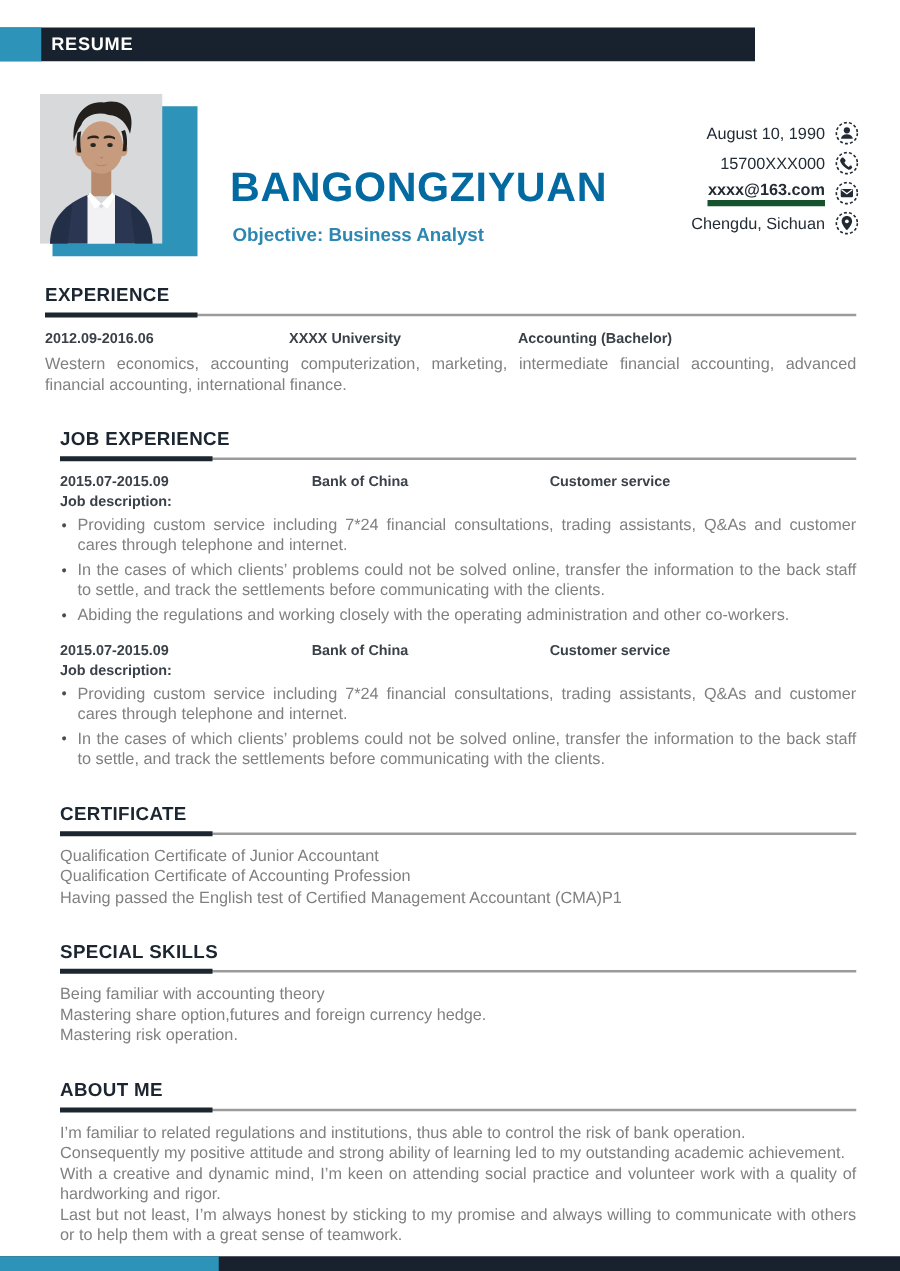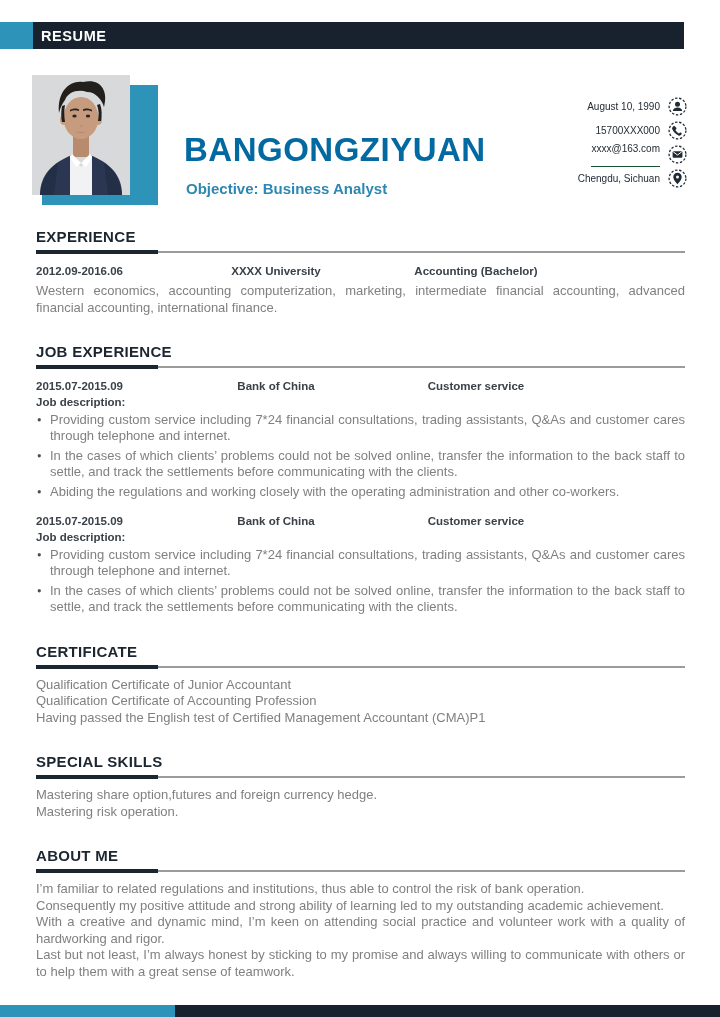--- a/index.html
+++ b/index.html
@@ -1,52 +1,52 @@
 <!DOCTYPE html>
 <html style="--accent: #2e93b8; --navy: #18222e;"><head>
 <meta charset="utf-8">
 <style>
   html,body{margin:0;padding:0;background:#e8e8e8;}
   .page{position:relative;width:720px;height:1017px;background:#ffffff;overflow:hidden;
         font-family:"Liberation Sans",sans-serif;margin:0 auto;}
 
   
-  .banner{position:absolute;top:22px;left:0;width:684px;height:27px;background:var(--navy,#18222e);}
+  .banner{position:absolute;top:22px;left:0;width:604px;height:27px;background:var(--navy,#18222e);}
   .banner-accent{position:absolute;left:0;top:0;width:33px;height:27px;background:var(--accent,#2e93b8);}
   .banner-title{position:absolute;left:41px;top:50%;transform:translateY(-50%);
         color:#ffffff;font-weight:bold;font-size:14.5px;letter-spacing:.6px;}
 
   
   .photo-accent{position:absolute;left:42px;top:85px;width:116px;height:120px;background:var(--accent,#2e93b8);}
   .photo{position:absolute;left:32px;top:75px;width:98px;height:120px;display:block;}
   .name{position:absolute;left:184px;top:131px;margin:0;font-size:33px;font-weight:600;
         color:#0369a1;letter-spacing:.5px;white-space:nowrap;}
   .objective{position:absolute;left:186px;top:180px;font-size:15px;font-weight:bold;color:#2d87b2;}
   .contact{position:absolute;top:97px;right:33px;display:flex;flex-direction:column;gap:4.5px;align-items:flex-end;}
-  .contact-row{display:flex;align-items:center;gap:8px;height:19.5px;font-size:10px;color:#232c35;}
+  .contact-row{display:flex;align-items:center;gap:8px;height:19.5px;font-size:13px;color:#232c35;}
   .contact-row .cicon{width:19px;height:19px;flex:0 0 auto;}
   .contact-text{white-space:nowrap;}
-  .contact-text.u{border-bottom:1px solid #14532d;padding-bottom:12px;}
+  .contact-text.u{border-bottom:5px solid #14532d;padding-bottom:1px;font-weight:bold;}
 
   
   .main{position:absolute;left:36px;top:228px;width:649px;}
   .sec-title{margin:0;font-size:15px;font-weight:bold;color:#1c2631;letter-spacing:.3px;}
   .sec-rule{position:relative;height:4px;margin-top:5px;}
   .sec-rule .thin{position:absolute;left:0;right:0;top:1px;height:2px;background:#9b9b9b;}
   .sec-rule .thick{position:absolute;left:0;top:0;width:122px;height:4px;background:#1c2631;}
 
   .row3{display:grid;grid-template-columns:170px 140px 260px;font-weight:bold;color:#3a4149;
         font-size:11.5px;line-height:15px;margin-top:10px;}
   .row3 .c2,.row3 .c3{text-align:center;}
 
   .body{font-size:13px;line-height:16.5px;color:#808080;margin:0;}
   .bold-label{font-size:11.5px;line-height:16.5px;font-weight:bold;color:#3a4149;}
   .just{text-align:justify;}
   .mt4{margin-top:4px;}
-  .sec{margin-top:27px;}
+  .sec{margin-top:27px;margin-left:12px;}
   .sec-lines{margin-top:8px;}
 
   .bullets{list-style:none;margin:1px 0 0 0;padding:0;}
   .bullets li{position:relative;padding-left:14px;margin-bottom:3px;}
   .bullets li::before{content:"\25CF";position:absolute;left:1px;top:0;font-size:7.5px;
         line-height:16.5px;color:#4c4c4c;}
   .job2{margin-top:14px;}
 
   
   .footer{position:absolute;bottom:0;left:0;width:720px;height:12px;background:var(--navy,#18222e);}
@@ -194,20 +194,21 @@
       </div>
     </section>
 
     <section class="sec">
       <h2 class="sec-title">SPECIAL SKILLS</h2>
       <div class="sec-rule">
           <span class="thin"></span>
           <span class="thick"></span>
         </div>
       <div class="sec-lines">
+        <div class="body">Being familiar with accounting theory</div>
         <div class="body">Mastering share option,futures and foreign currency hedge.</div>
         <div class="body">Mastering risk operation.</div>
       </div>
     </section>
 
     <section class="sec">
       <h2 class="sec-title">ABOUT ME</h2>
       <div class="sec-rule">
           <span class="thin"></span>
           <span class="thick"></span>

